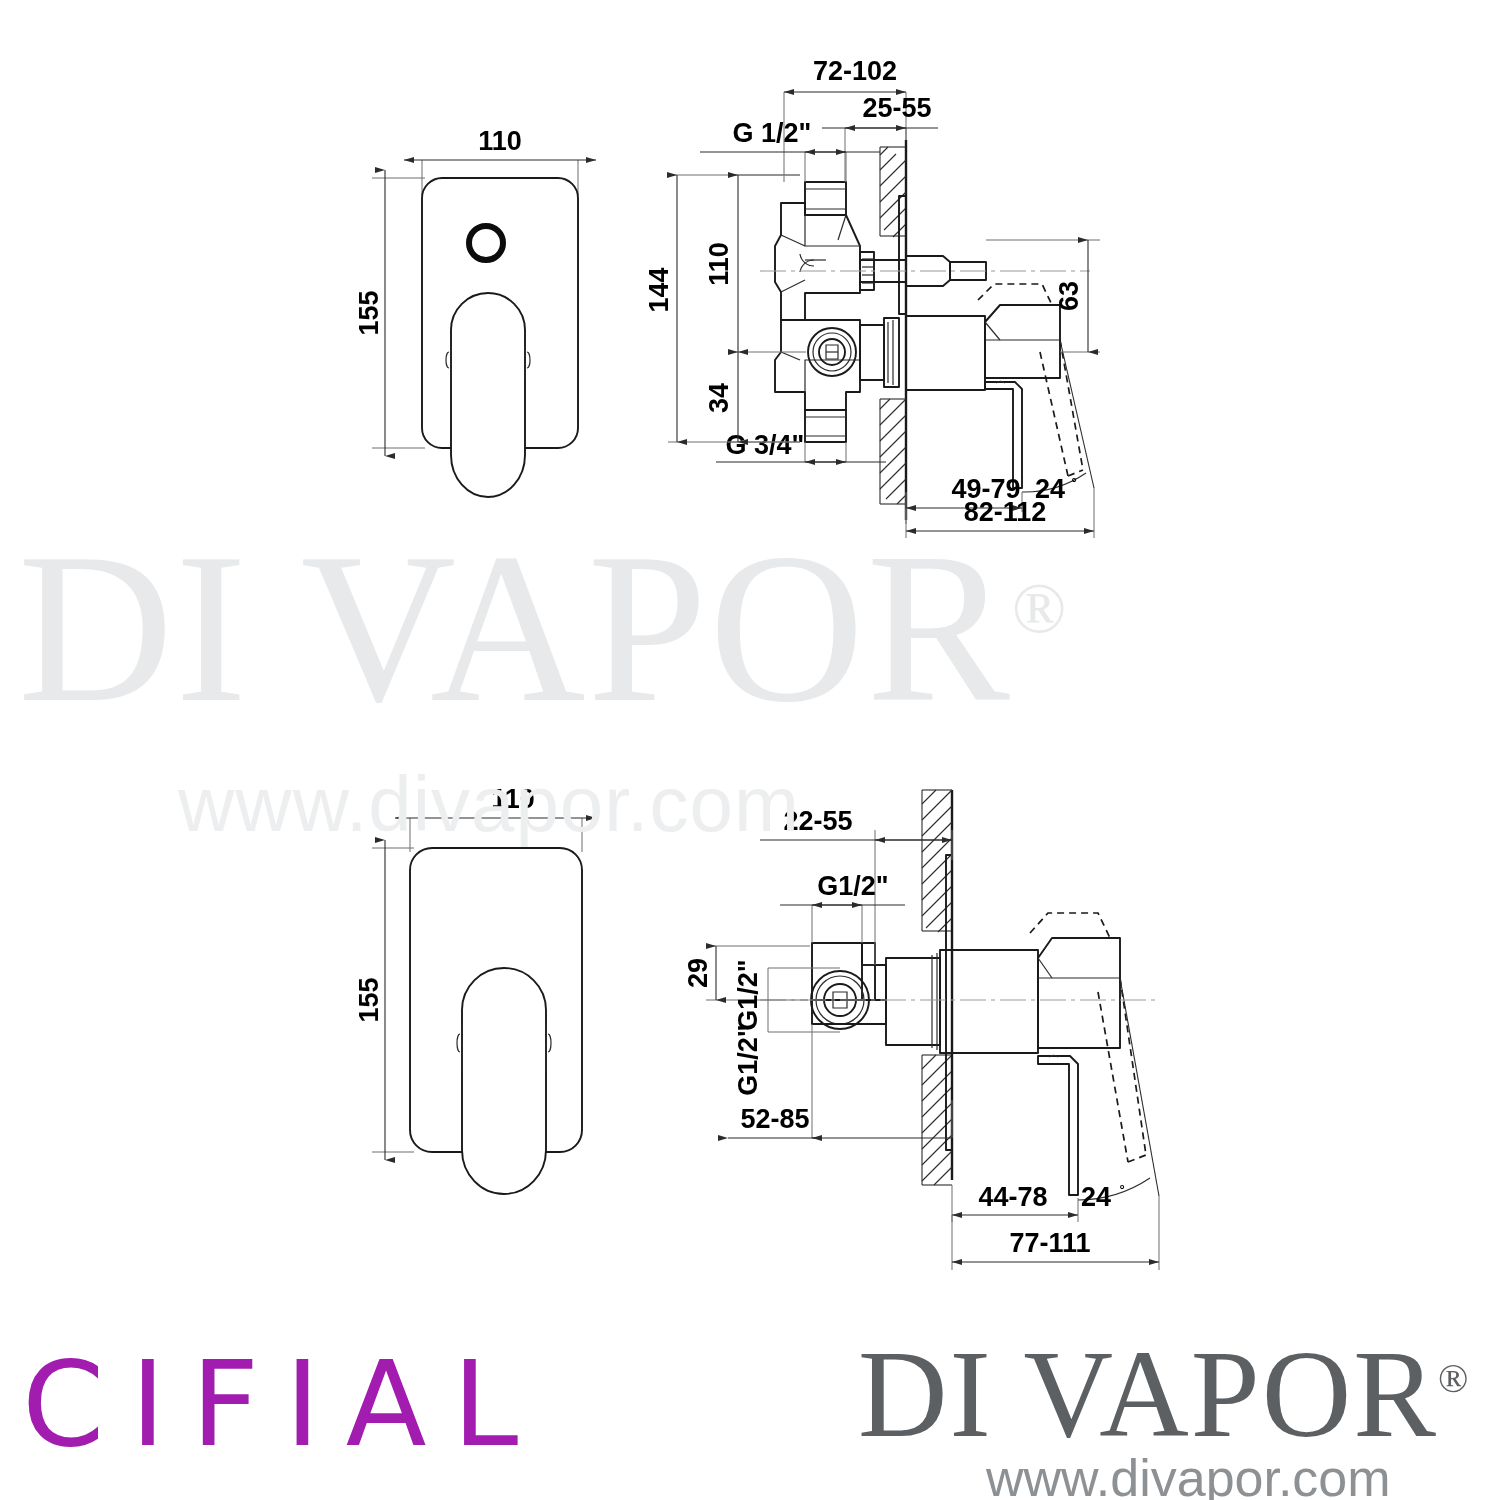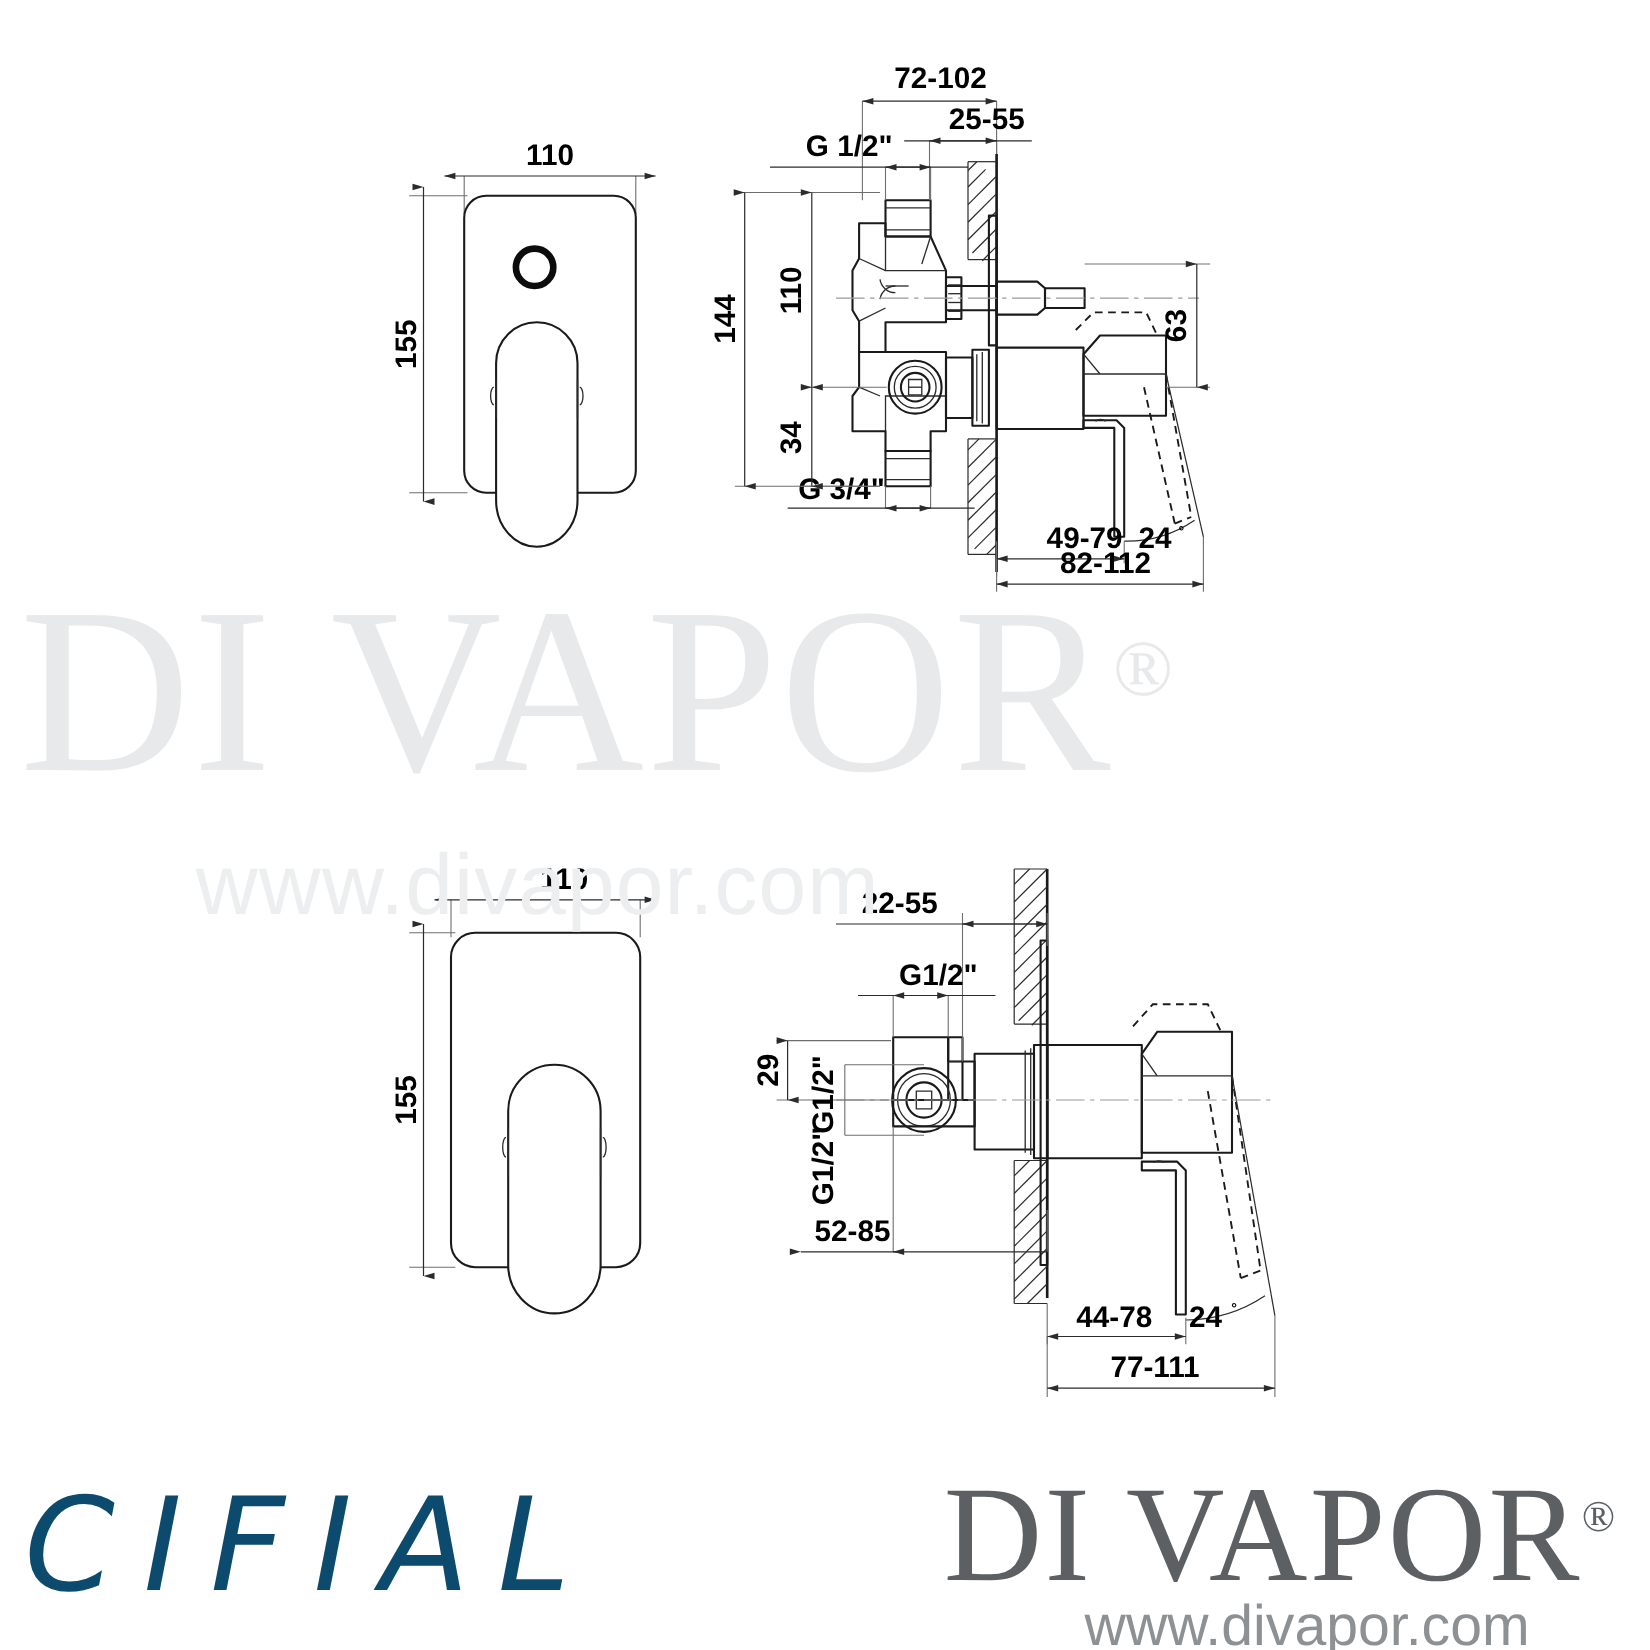--- a/index.html
+++ b/index.html
@@ -57,24 +57,23 @@
   }
 
   
   .logo-cifial {
     position: absolute;
     left: 22px; top: 1345px;
     font-family: "DejaVu Sans", sans-serif;
     font-size: 118px;
     font-weight: 400;
     letter-spacing: 26px;
-    color: #0c4a6e;
+    color: #a21caf;
     white-space: nowrap;
     line-height: 1;
-    font-style: italic;
   }
   .logo-divapor {
     position: absolute;
     left: 858px; top: 1332px;
     width: 630px;
     text-align: left;
   }
   .logo-divapor .dv-main {
     font-family: "Liberation Serif", serif;
     font-size: 124px;

